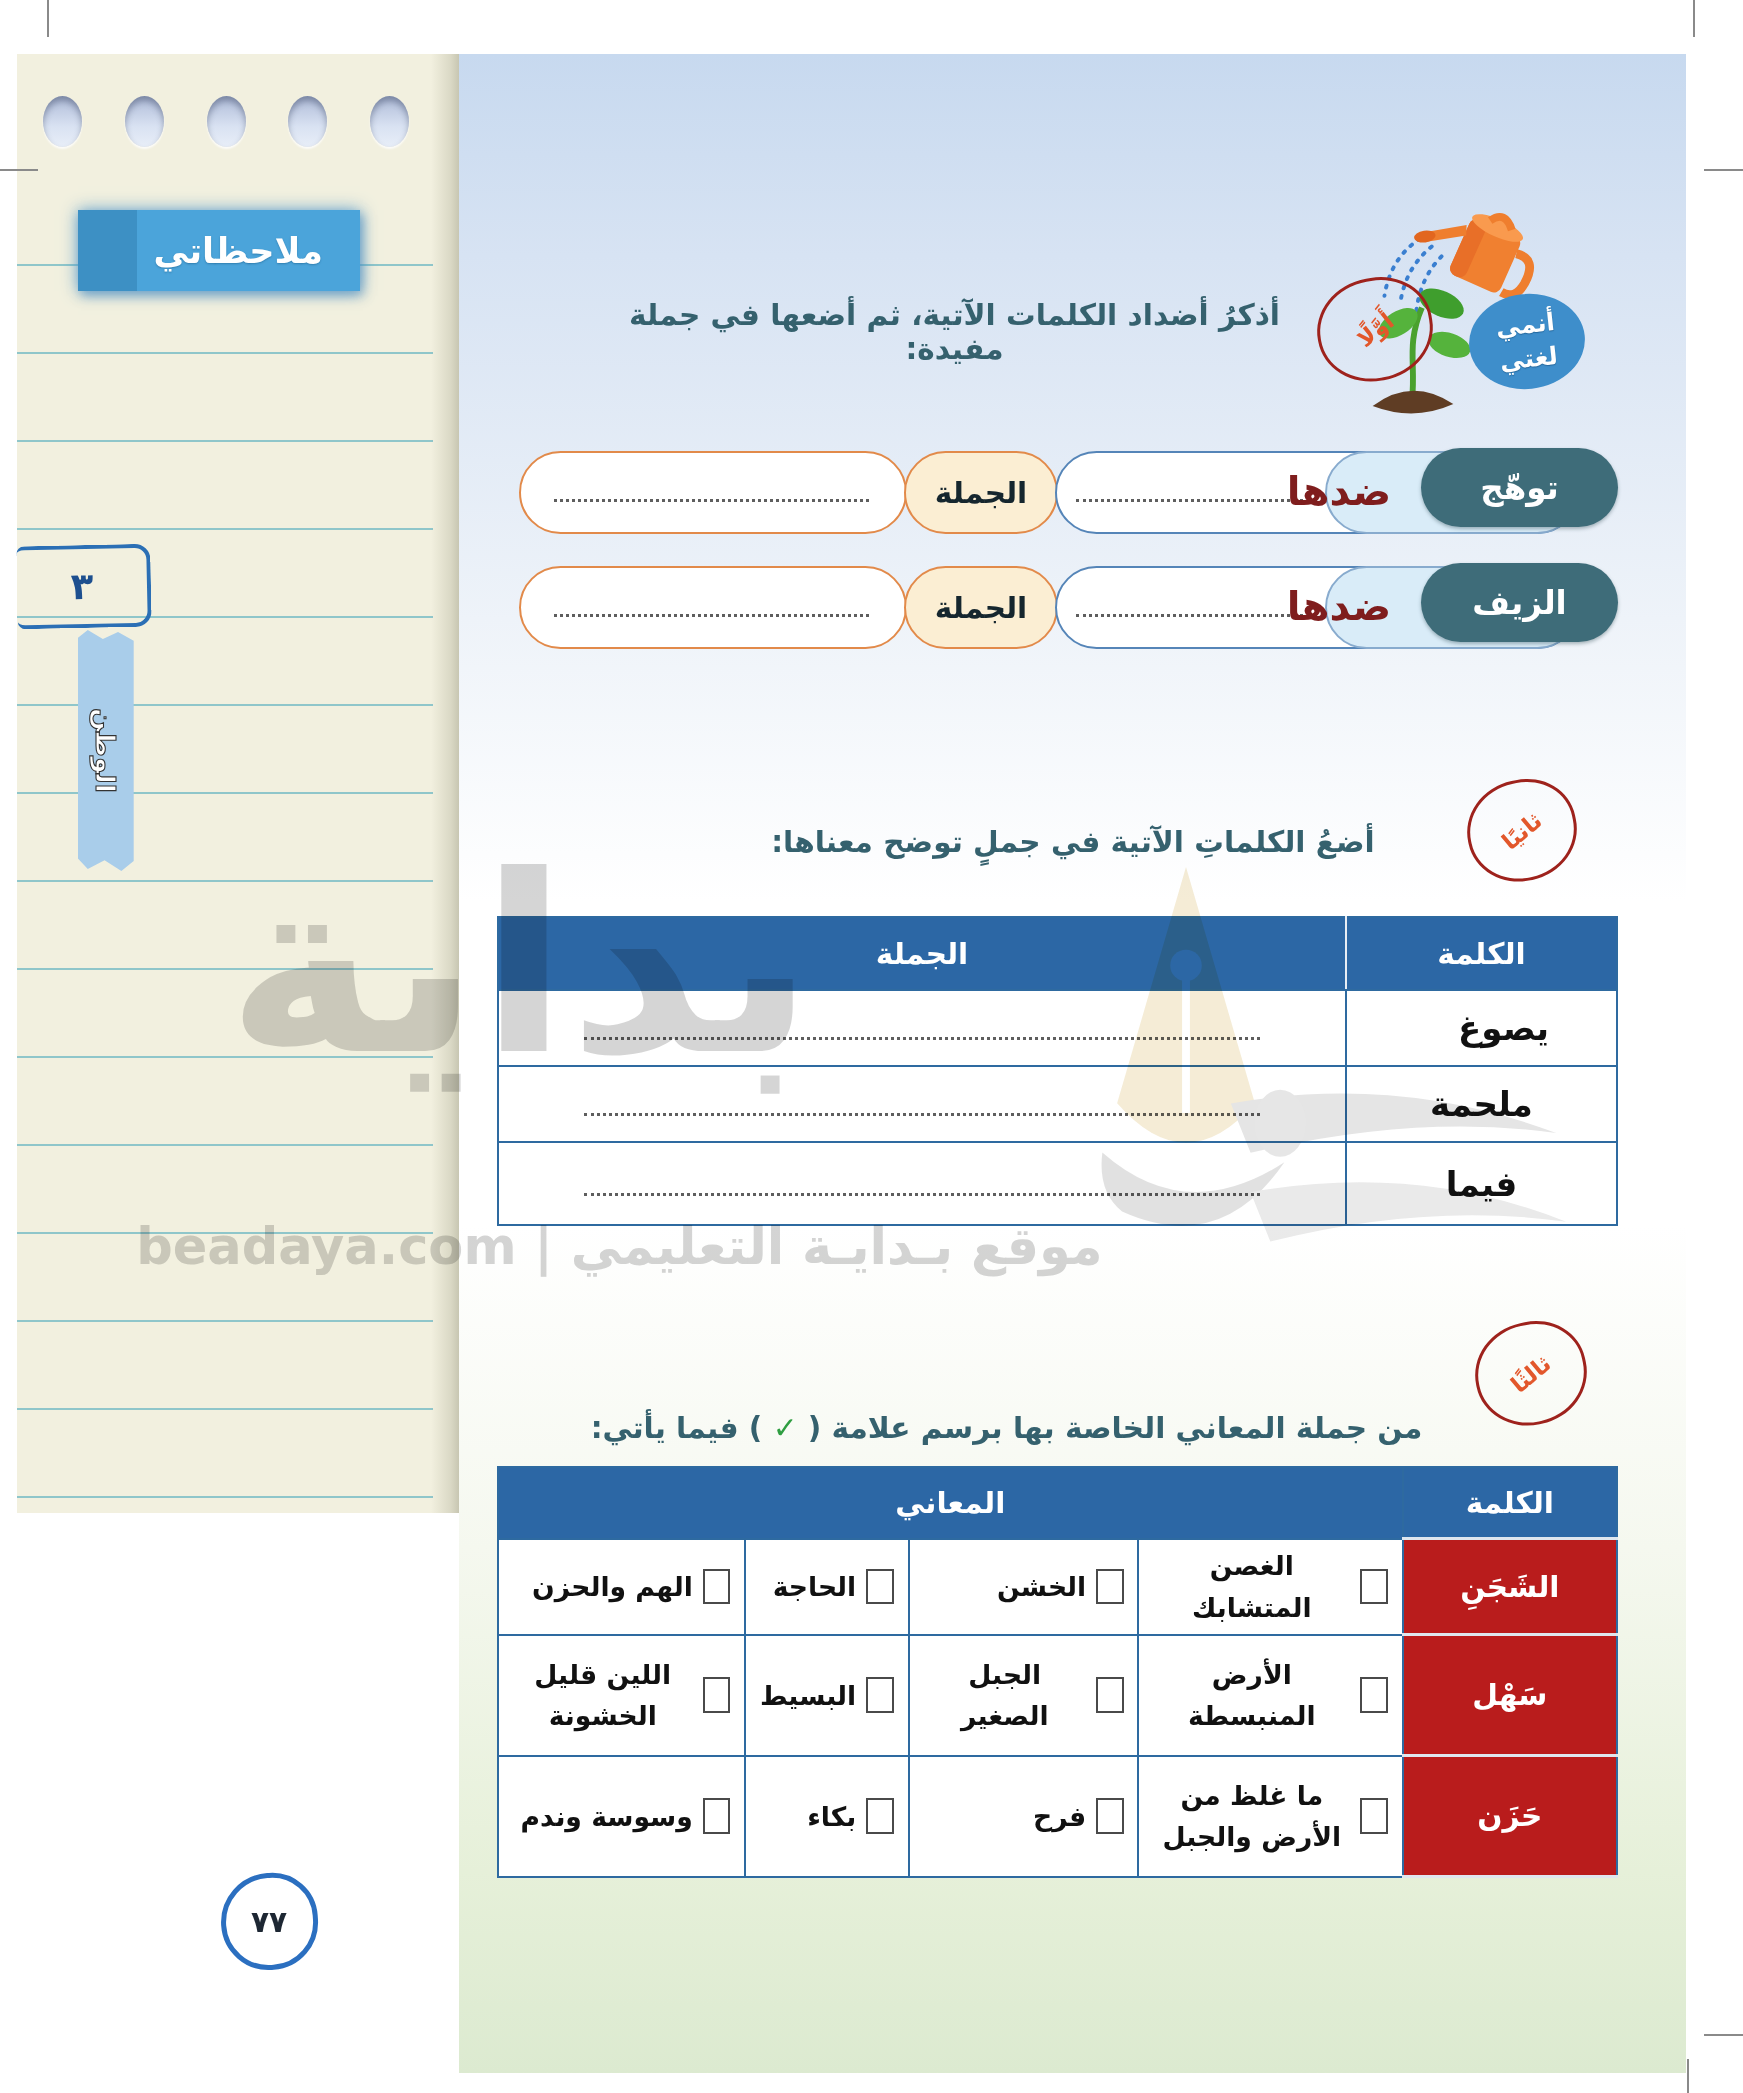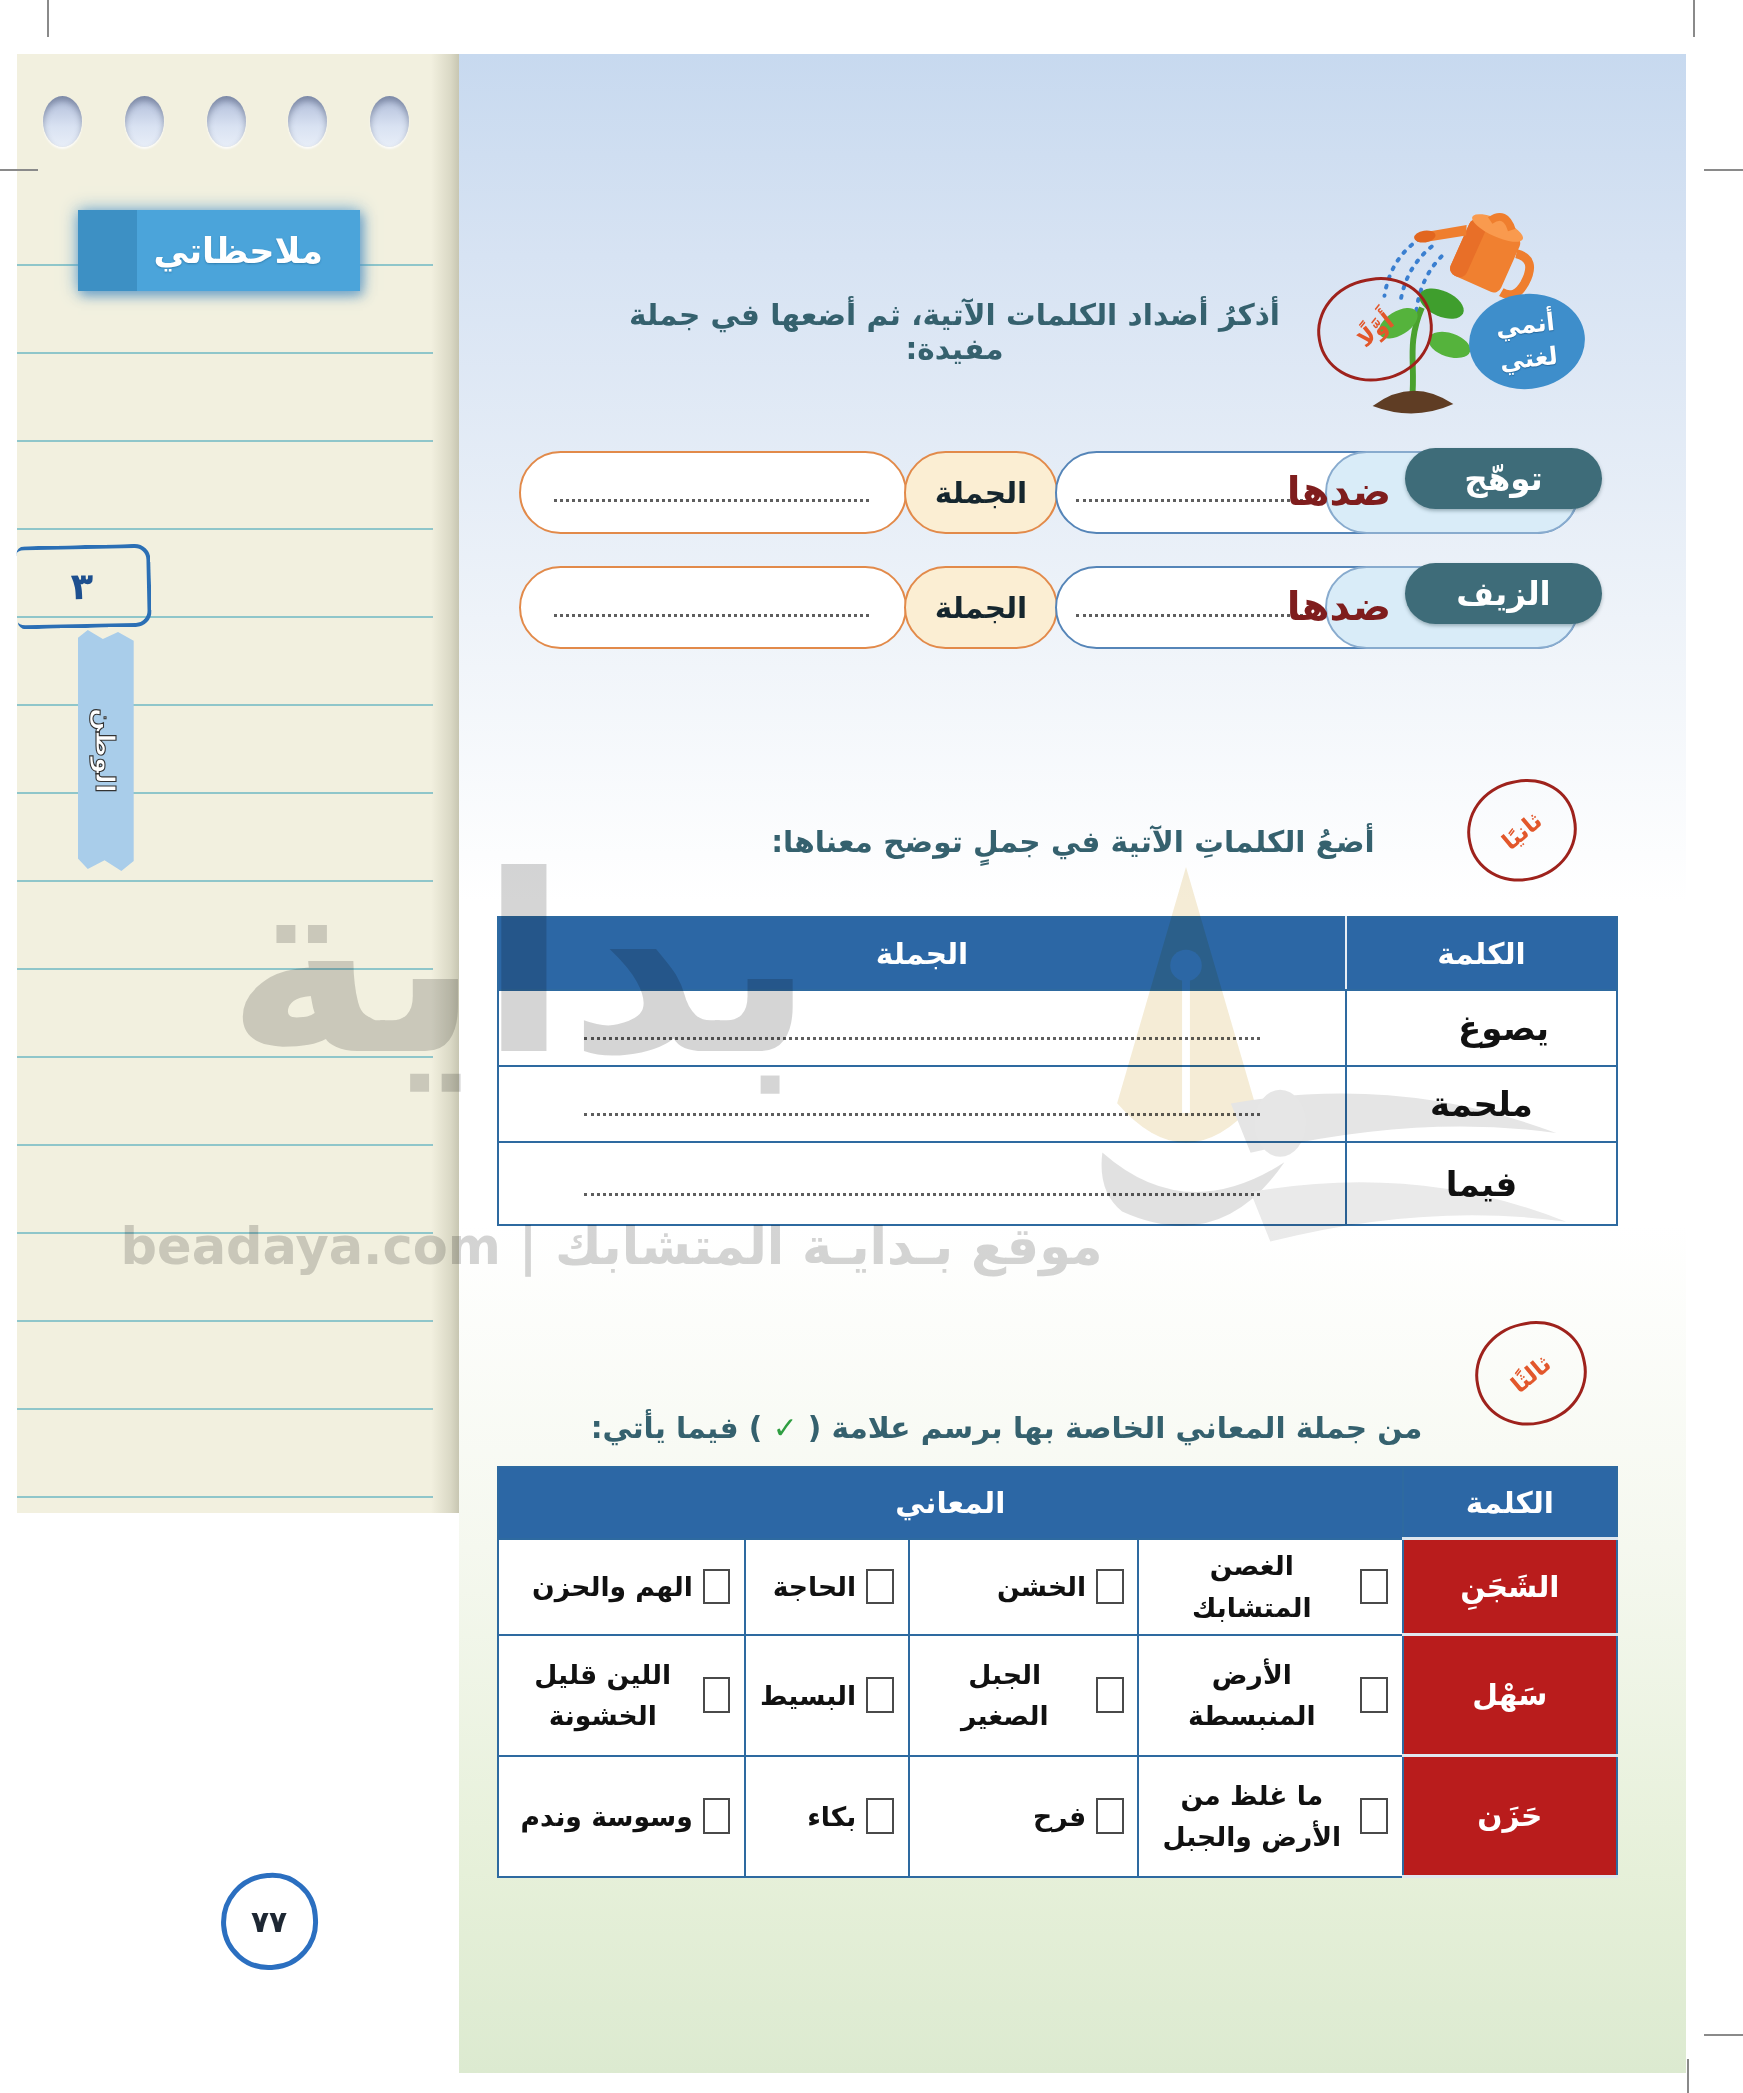--- a/index.html
+++ b/index.html
@@ -60,21 +60,21 @@
   .word-row .cream-seg{position:absolute;right:560px;width:150px;top:3px;height:79px;background:#fbeed3;
     border:2.5px solid #e28a4a;border-radius:45px;z-index:2;display:flex;align-items:center;justify-content:center;}
   .word-row .cream-seg span{color:#15262e;font-weight:bold;font-size:29.6px;}
   .word-row .blue-box{position:absolute;right:39px;width:520px;top:3px;height:79px;background:#fff;
     border:2.5px solid #5585b8;border-radius:45px;z-index:3;}
   .word-row .lightblue{position:absolute;right:-2px;top:-2px;bottom:-2px;width:250px;background:#d9ecf8;
     border:2px solid #88abce;border-radius:43px;}
   .word-row .opp-label{position:absolute;right:215px;width:128px;top:0;height:85px;display:flex;
     align-items:center;justify-content:center;z-index:6;}
   .word-row .opp-label span{color:#7f1d1d;font-weight:bold;font-size:40px;}
-  .word-row .dark-pill{position:absolute;right:16px;width:197px;height:61px;background:#3e6c79;
+  .word-row .dark-pill{position:absolute;right:0;width:197px;height:79px;background:#3e6c79;
     border-radius:45px;z-index:7;display:flex;align-items:center;justify-content:center;
     box-shadow:0 2px 3.9px rgba(30,60,70,.35);}
   .word-row .dark-pill span{color:#fff;font-weight:bold;font-size:32.5px;}
   .dotline{border-bottom:3.4px dotted #5e5e5e;position:absolute;z-index:5;}
   .word-row .dot-a{right:315px;width:227px;top:51px;}
   .word-row .dot-b{left:35px;right:749px;top:51px;}
   
   table.sheet{border-collapse:collapse;position:absolute;right:125px;z-index:10;background:#fff;}
   table.sheet td,table.sheet th{border:2px solid #2e6aa0;padding:0;}
   th.hdr{background:#2c67a5;color:#fff;font-weight:bold;font-size:29.6px;}
@@ -232,21 +232,21 @@
       <path d="M125,0 L195,240 Q125,320 55,240 Z" fill="#ecdcb4"></path>
       <line x1="125" y1="110" x2="125" y2="250" stroke="#fff" stroke-width="8"></line>
       <circle cx="125" cy="100" r="16" fill="#fff"></circle>
       <path d="M40,290 Q125,365 225,300 Q160,395 60,350 Q35,330 40,290 Z" fill="#c9c9c9"></path>
     </svg>
     <svg class="wm-swoosh" width="355" height="217" viewBox="0 0 360 220">
       <path d="M10,40 Q180,10 340,70 Q200,50 30,90 Z" fill="#cfcfcf"></path>
       <path d="M30,130 Q200,100 350,160 Q210,140 50,180 Z" fill="#d8d8d8"></path>
       <ellipse cx="60" cy="60" rx="26" ry="34" fill="#d2d2d2"></ellipse>
     </svg>
-    <div class="wm-site">موقع بـدايـة المتشابك | beadaya.com</div>
+    <div class="wm-site">موقع بـدايـة التعليمي | beadaya.com</div>
   </div>
 
   <div class="ord-badge" style="left:1476px;top:1322px;width:106px;height:97px;transform:rotate(-12deg);">
     <span>ثالثًا</span>
   </div>
   <div class="instr" style="left:547px;top:1411px;width:921px;text-align:center;">
     <span>من جملة المعاني الخاصة بها برسم علامة ( </span><span class="check">✓</span><span> ) فيما يأتي:</span>
   </div>
 
   <table class="sheet tbl3">

